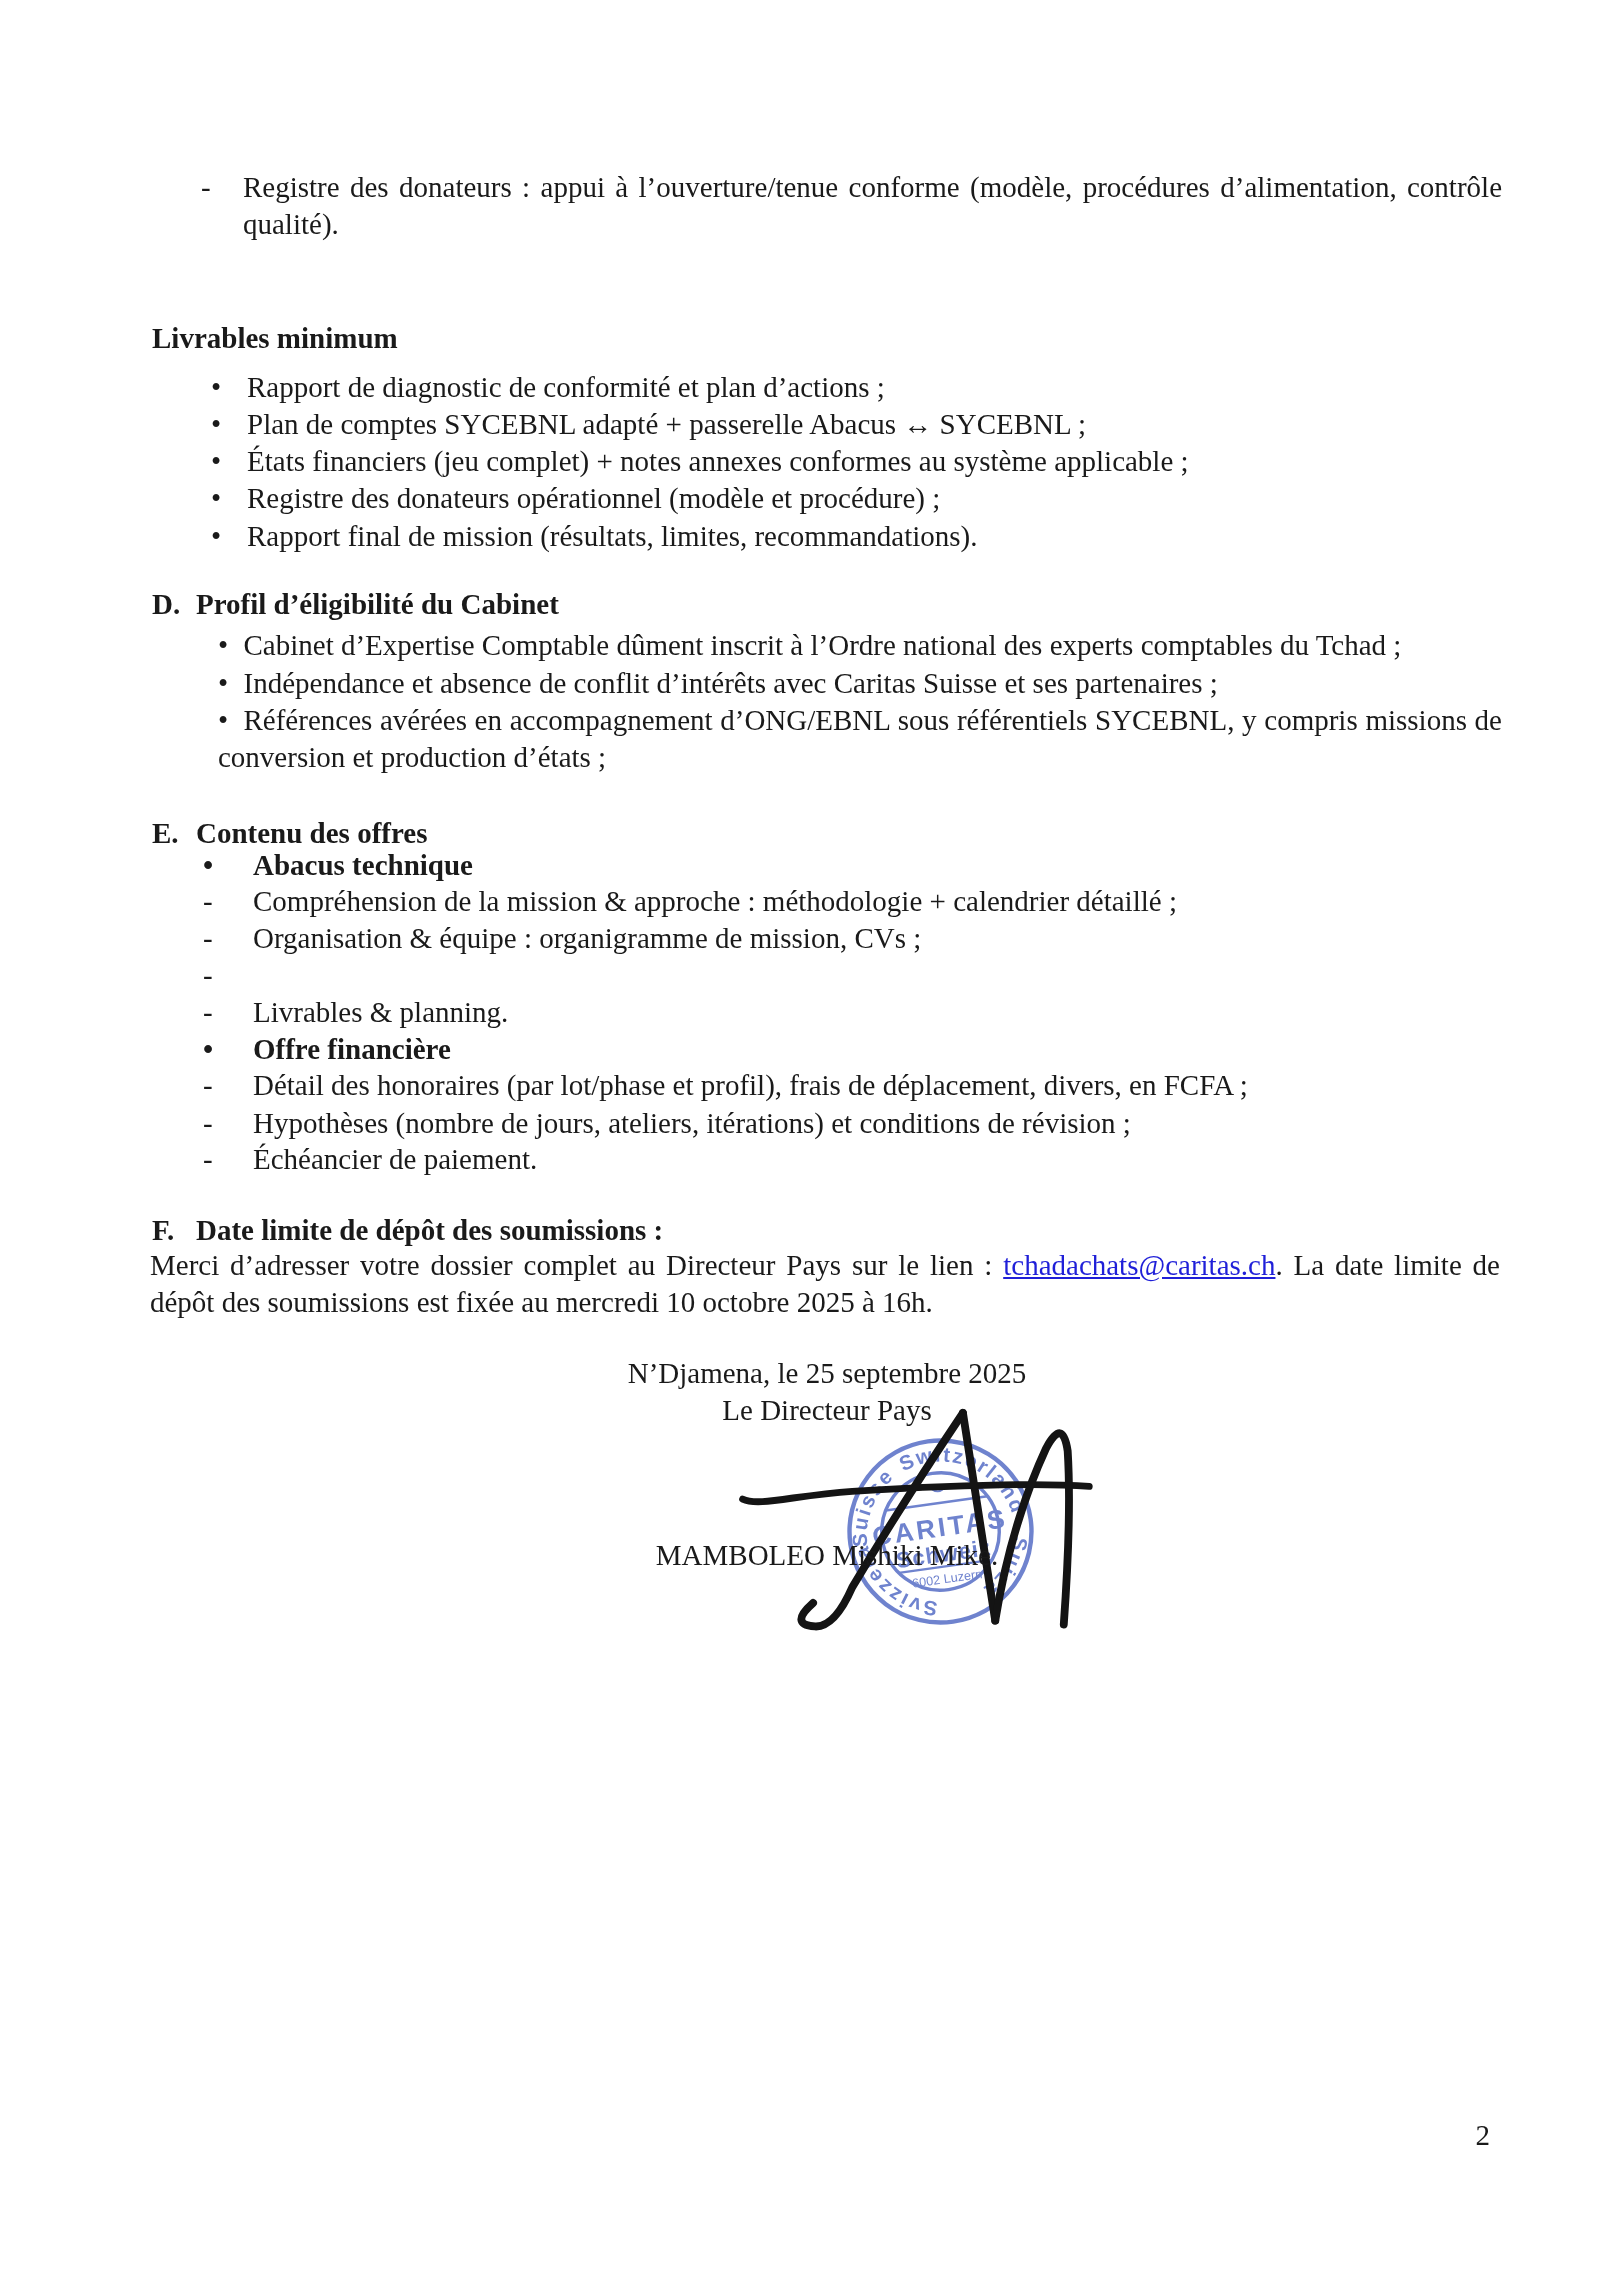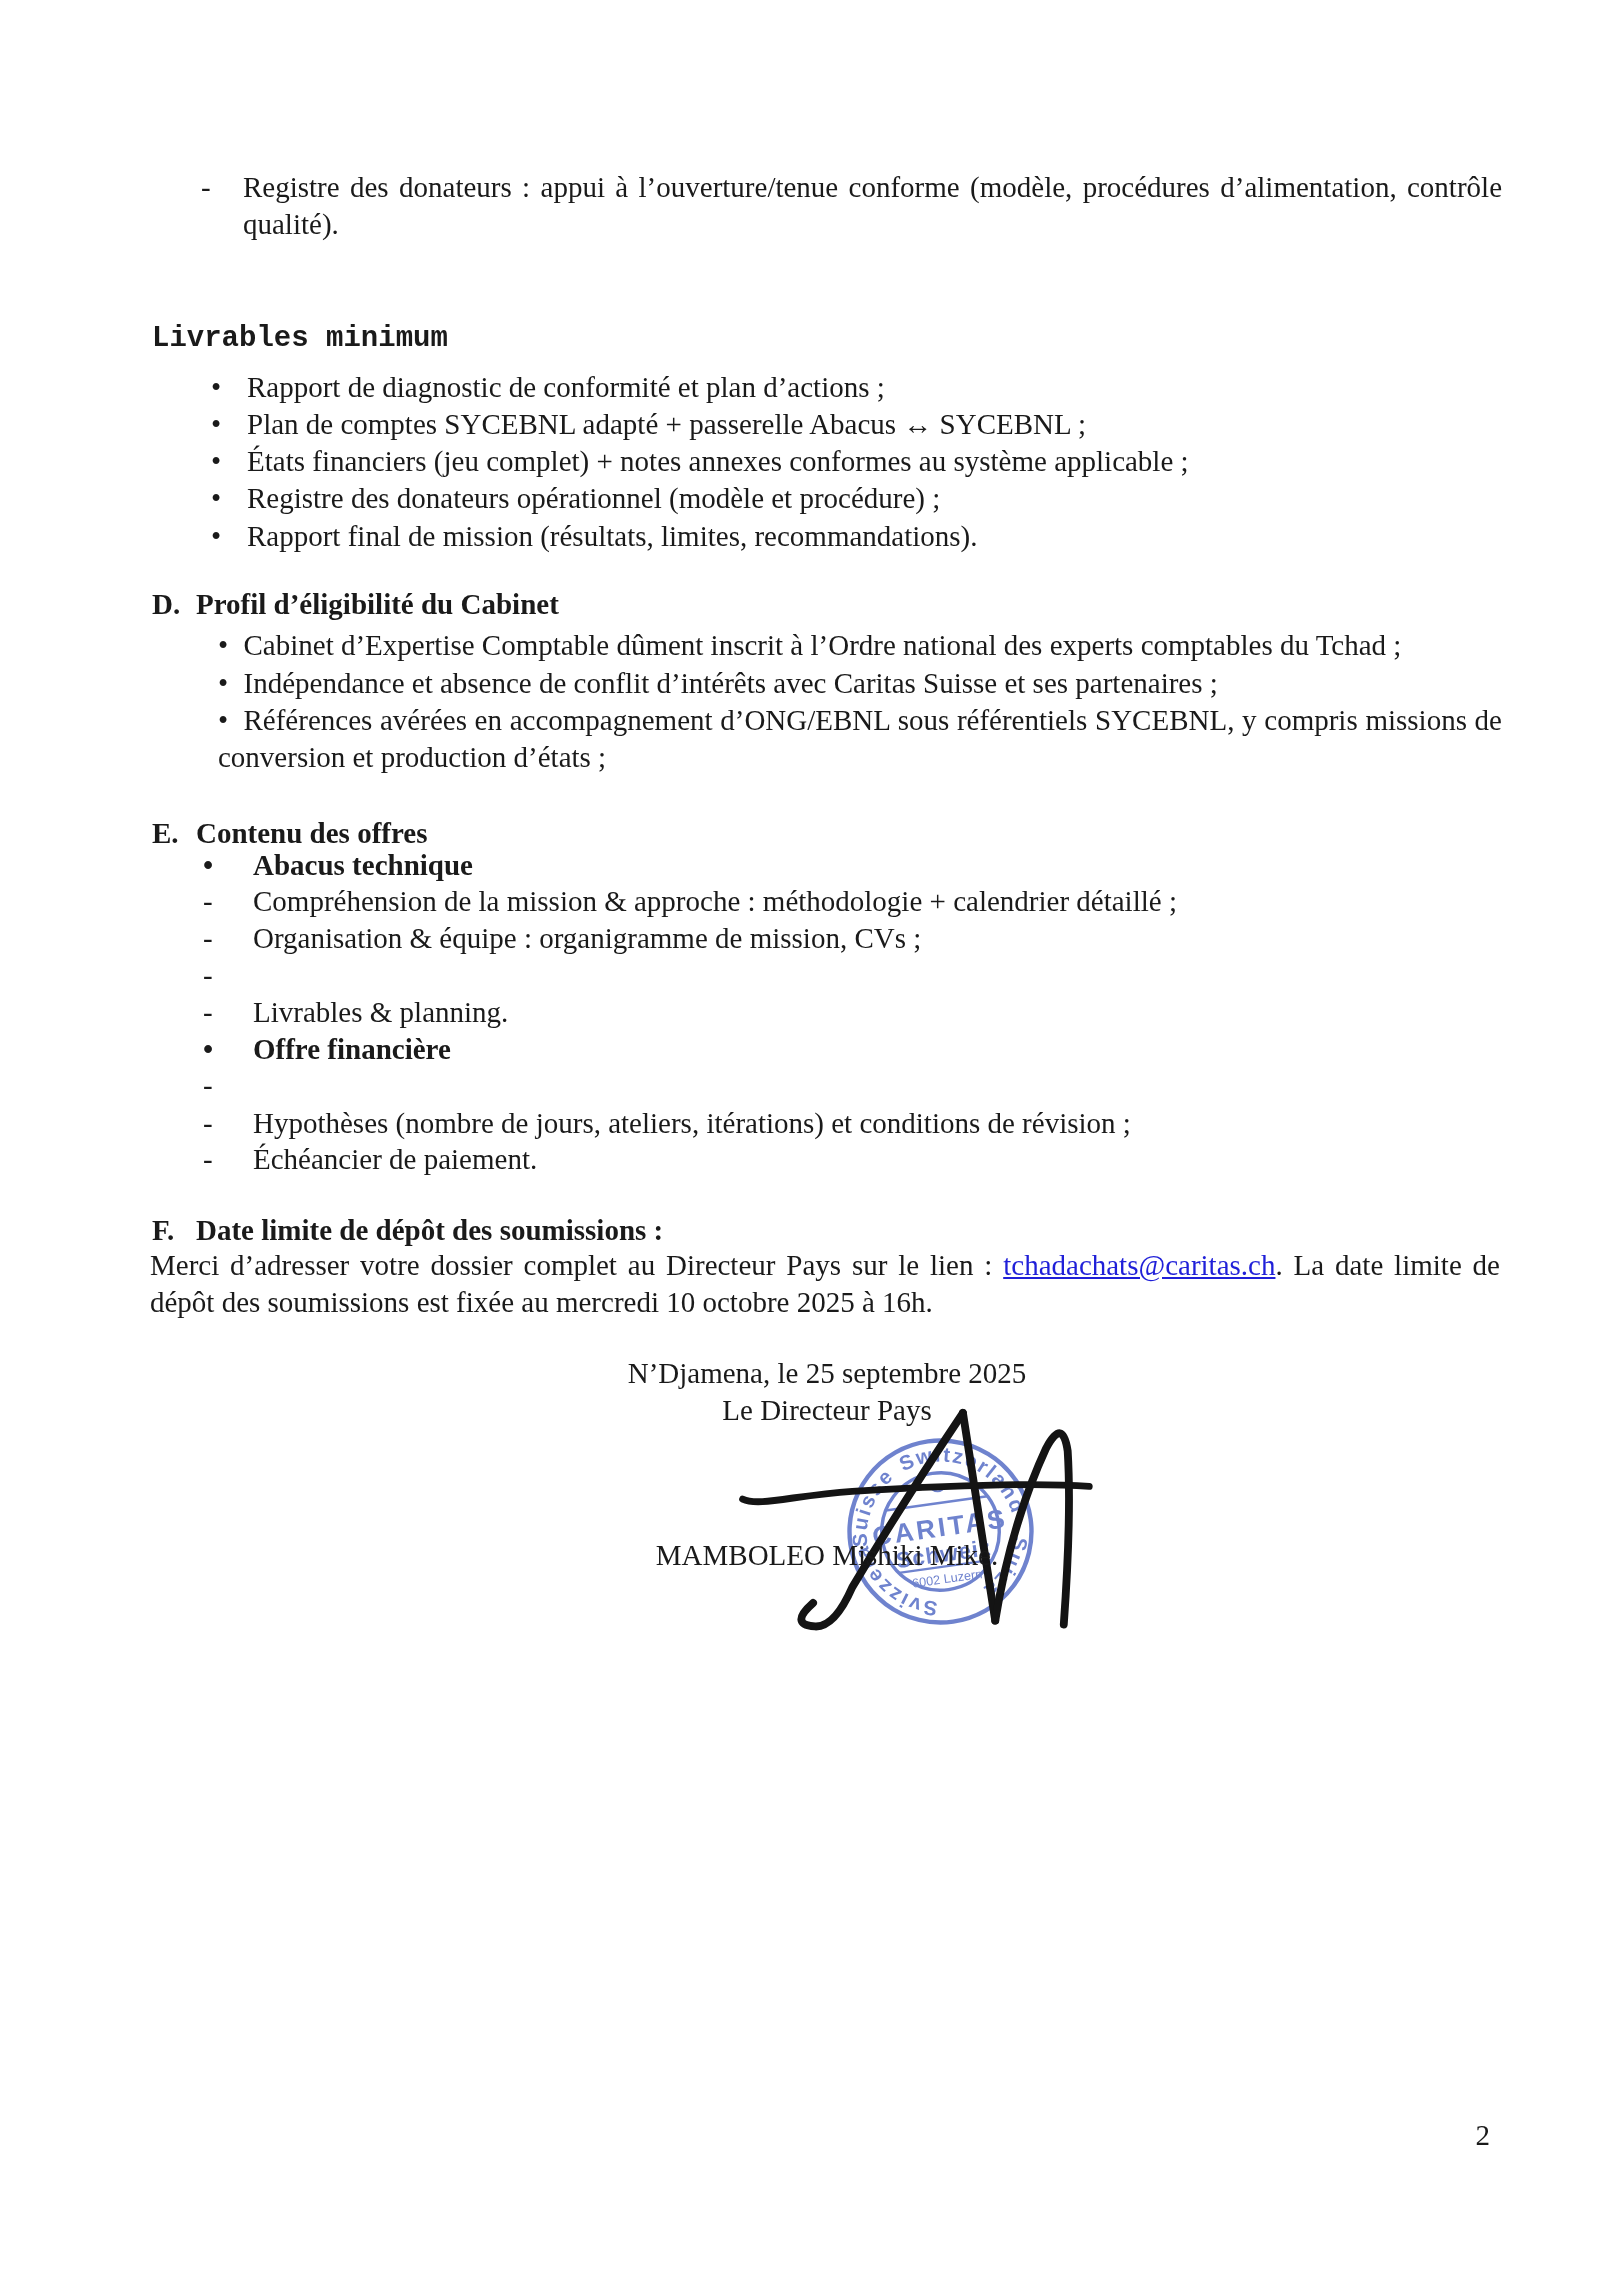--- a/index.html
+++ b/index.html
@@ -29,21 +29,21 @@
 </head>
 <body>
 
 <div class="page">
 
   <div class="row" style="top:169px;left:201px;width:1301px;">
     <span class="marker" style="width:42px;">-</span>
     <div class="just" style="flex:1;">Registre des donateurs : appui à l’ouverture/tenue conforme (modèle, procédures d’alimentation, contrôle qualité).</div>
   </div>
 
-  <div class="abs txt bold" style="top:320px;left:152px;font-family:Liberation Mono, monospace;">Livrables minimum</div>
+  <div class="abs txt bold" style="top:320px;left:152px;">Livrables minimum</div>
 
   <div class="row" style="top:369px;left:211px;width:1291px;">
     <span class="marker" style="width:36px;">•</span>
     <div>Rapport de diagnostic de conformité et plan d’actions ;</div>
   </div>
   <div class="row" style="top:406px;left:211px;width:1291px;">
     <span class="marker" style="width:36px;">•</span>
     <div>Plan de comptes SYCEBNL adapté + passerelle Abacus ↔ SYCEBNL ;</div>
   </div>
   <div class="row" style="top:443px;left:211px;width:1291px;">
@@ -100,20 +100,21 @@
     <span class="marker" style="width:50px;">-</span>
     <div>Livrables &amp; planning.</div>
   </div>
 
   <div class="row bold" style="top:1031px;left:203px;width:1299px;">
     <span class="marker" style="width:50px;">•</span>
     <div>Offre financière</div>
   </div>
   <div class="row" style="top:1067px;left:203px;width:1299px;">
     <span class="marker" style="width:50px;">-</span>
+    <div>Détail des honoraires (par lot/phase et profil), frais de déplacement, divers, en FCFA ;</div>
   </div>
   <div class="row" style="top:1105px;left:203px;width:1299px;">
     <span class="marker" style="width:50px;">-</span>
     <div>Hypothèses (nombre de jours, ateliers, itérations) et conditions de révision ;</div>
   </div>
   <div class="row" style="top:1141px;left:203px;width:1299px;">
     <span class="marker" style="width:50px;">-</span>
     <div>Échéancier de paiement.</div>
   </div>
 

